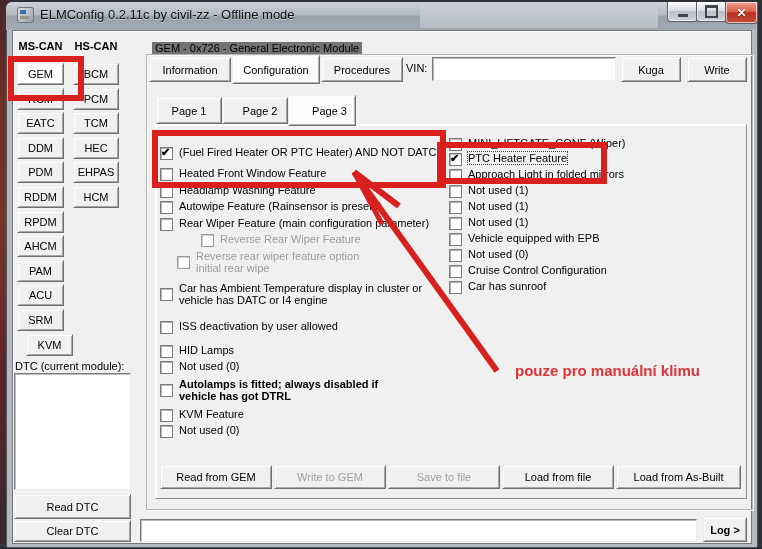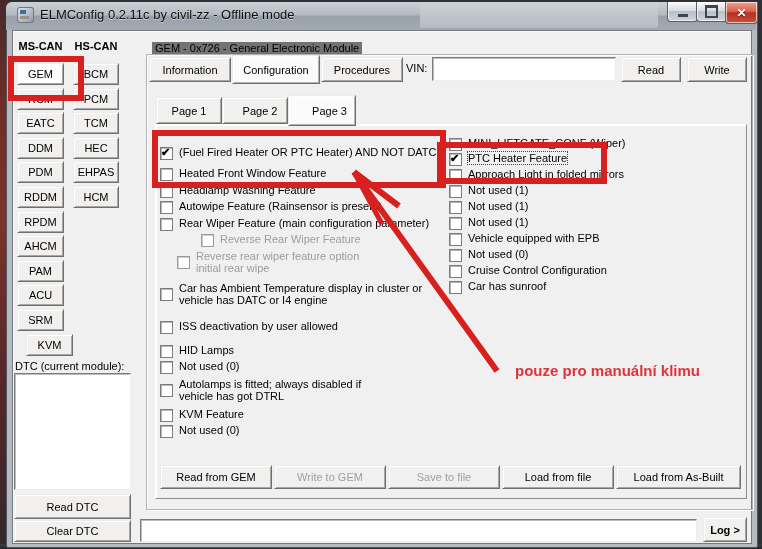--- a/index.html
+++ b/index.html
@@ -111,21 +111,21 @@
 <div class="abs group-box" style="left:146px;top:54px;width:605px;height:454px;"></div>
 <div class="abs group-title" style="left:152px;top:42px;">GEM - 0x726 - General Electronic Module</div>
 
 <div id="tabs-root">
     <div class="abs raised btn tab" style="left: 149px; top: 57px; width: 82px; height: 25px;">Information</div>
     <div class="abs raised btn tab active" style="left: 232px; top: 55px; width: 88px; height: 29px;">Configuration</div>
     <div class="abs raised btn tab" style="left: 321px; top: 57px; width: 82px; height: 25px;">Procedures</div>
   </div>
 <div class="abs" style="left:406px;top:62px;font-size:11px;">VIN:</div>
 <input class="abs sunken" style="left: 432px; top: 57px; width: 184px; height: 24px;" value="">
-<div class="abs raised btn" style="left:621px;top:57px;width:60px;height:25px;">Read</div>
+<div class="abs raised btn" style="left:621px;top:57px;width:60px;height:25px;">Kuga</div>
 <div class="abs raised btn" style="left:687px;top:57px;width:60px;height:25px;">Write</div>
 
 <div class="abs panel" style="left:155px;top:124px;width:590px;height:373px;"></div>
 <div id="pages-root">
     <div class="abs raised btn tab" style="left: 156px; top: 97px; width: 66px; height: 27px; z-index: 4;">Page 1</div>
     <div class="abs raised btn tab" style="left: 222px; top: 97px; width: 66px; height: 27px; z-index: 4; padding-left: 10px;">Page 2</div>
     <div class="abs raised btn tab active" style="left: 288px; top: 95px; width: 68px; height: 31px; z-index: 6; padding-left: 15px;">Page 3</div>
   </div>
 
 <div id="checks-root">
@@ -192,21 +192,21 @@
       <div class="cb-label">
         <div>HID Lamps</div>
       </div>
     </div>
     <div class="cb-row" style="left: 160px; top: 360px;">
       <div class="cbx"></div>
       <div class="cb-label">
         <div>Not used (0)</div>
       </div>
     </div>
-    <div class="cb-row" style="left: 160px; top: 378px;">
+    <div class="cb-row" style="left: 160px; top: 378px; font-weight: bold;">
       <div class="cbx" style="margin-top: 6px;"></div>
       <div class="cb-label">
         <div>Autolamps is fitted; always disabled if</div>
         <div>vehicle has got DTRL</div>
       </div>
     </div>
     <div class="cb-row" style="left: 160px; top: 408px;">
       <div class="cbx"></div>
       <div class="cb-label">
         <div>KVM Feature</div>

